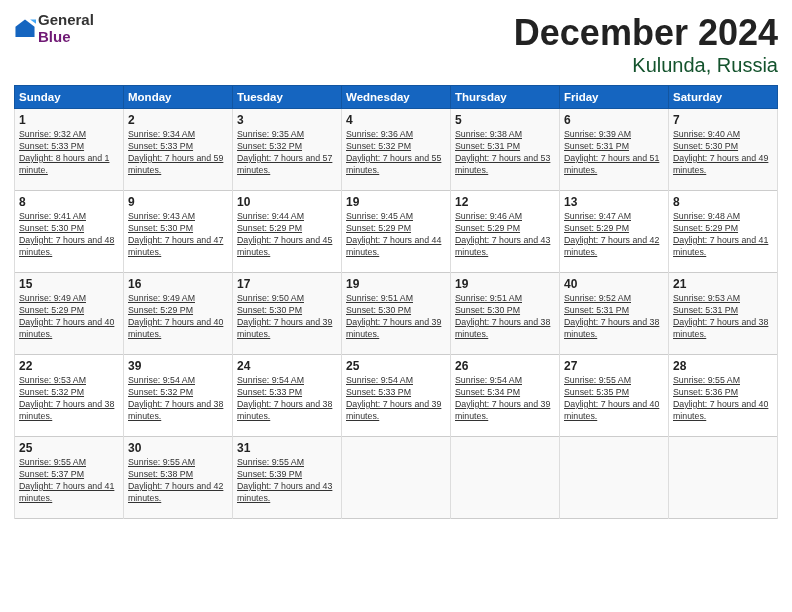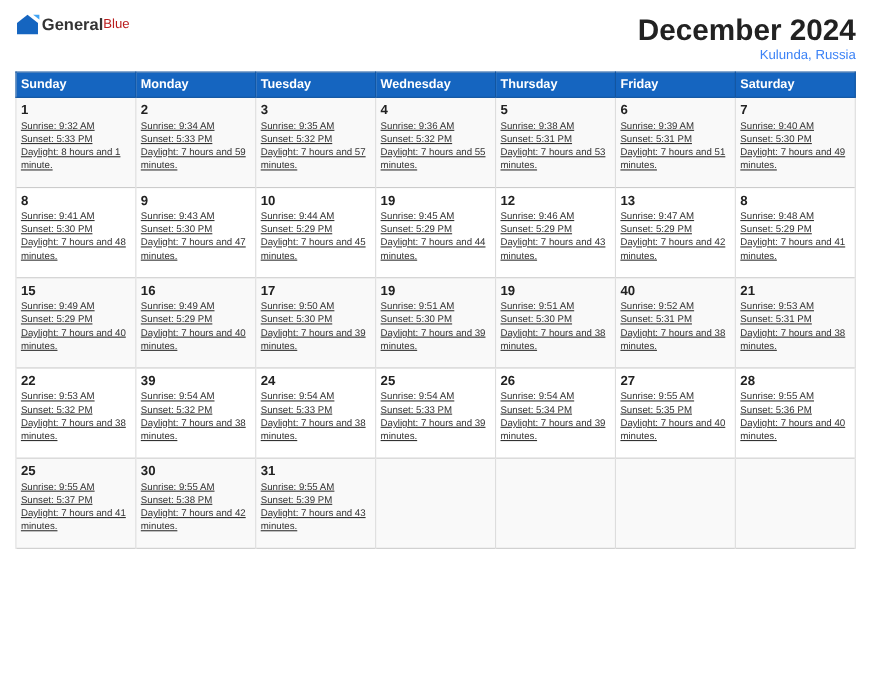--- a/index.html
+++ b/index.html
@@ -21,48 +21,49 @@
       justify-content: space-between;
       align-items: flex-start;
       margin-bottom: 8px;
     }
     .logo {
       display: flex;
       align-items: center;
     }
     .logo-text {
       display: flex;
+      flex-direction: column;
       line-height: 1.1;
     }
     .logo-general {
       font-size: 15px;
       font-weight: bold;
       color: #333;
     }
     .logo-blue {
-      font-size: 12px;
-      font-weight: normal;
-      color: #b91c1c;
+      font-size: 15px;
+      font-weight: bold;
+      color: #701a75;
     }
     .logo-icon {
       width: 22px;
       height: 22px;
       margin-right: 2px;
     }
     .title-block {
       text-align: right;
     }
     .month-title {
-      font-size: 27px;
+      font-size: 36px;
       font-weight: bold;
       color: #222;
     }
     .subtitle {
-      font-size: 12px;
-      color: #3b82f6;
+      font-size: 20px;
+      color: #14532d;
     }
     table {
       width: 100%;
       border-collapse: collapse;
       table-layout: fixed;
       border-radius: 30px;
     }
     thead th {
       background-color: #1565c0;
       color: #fff;

